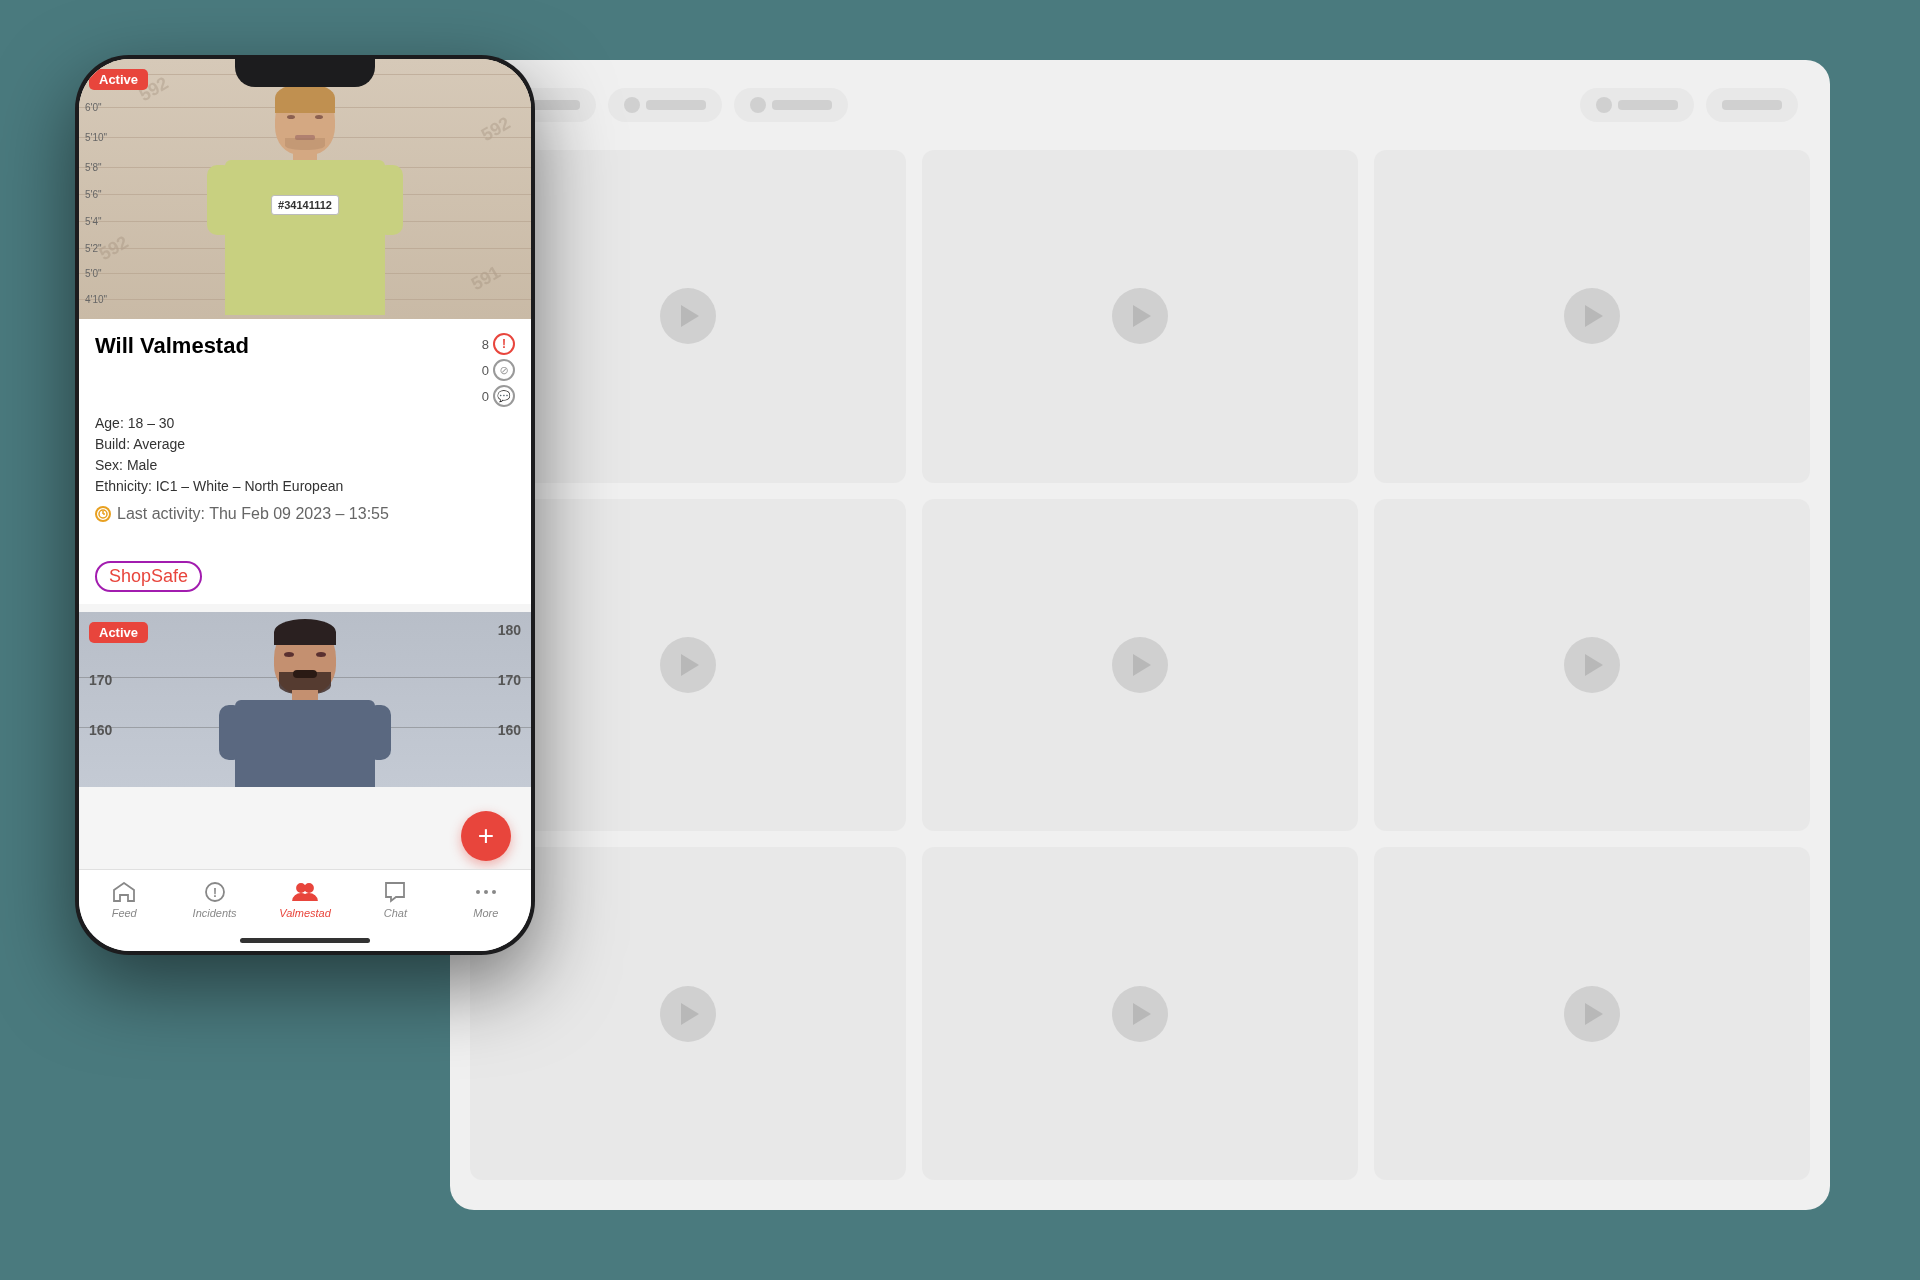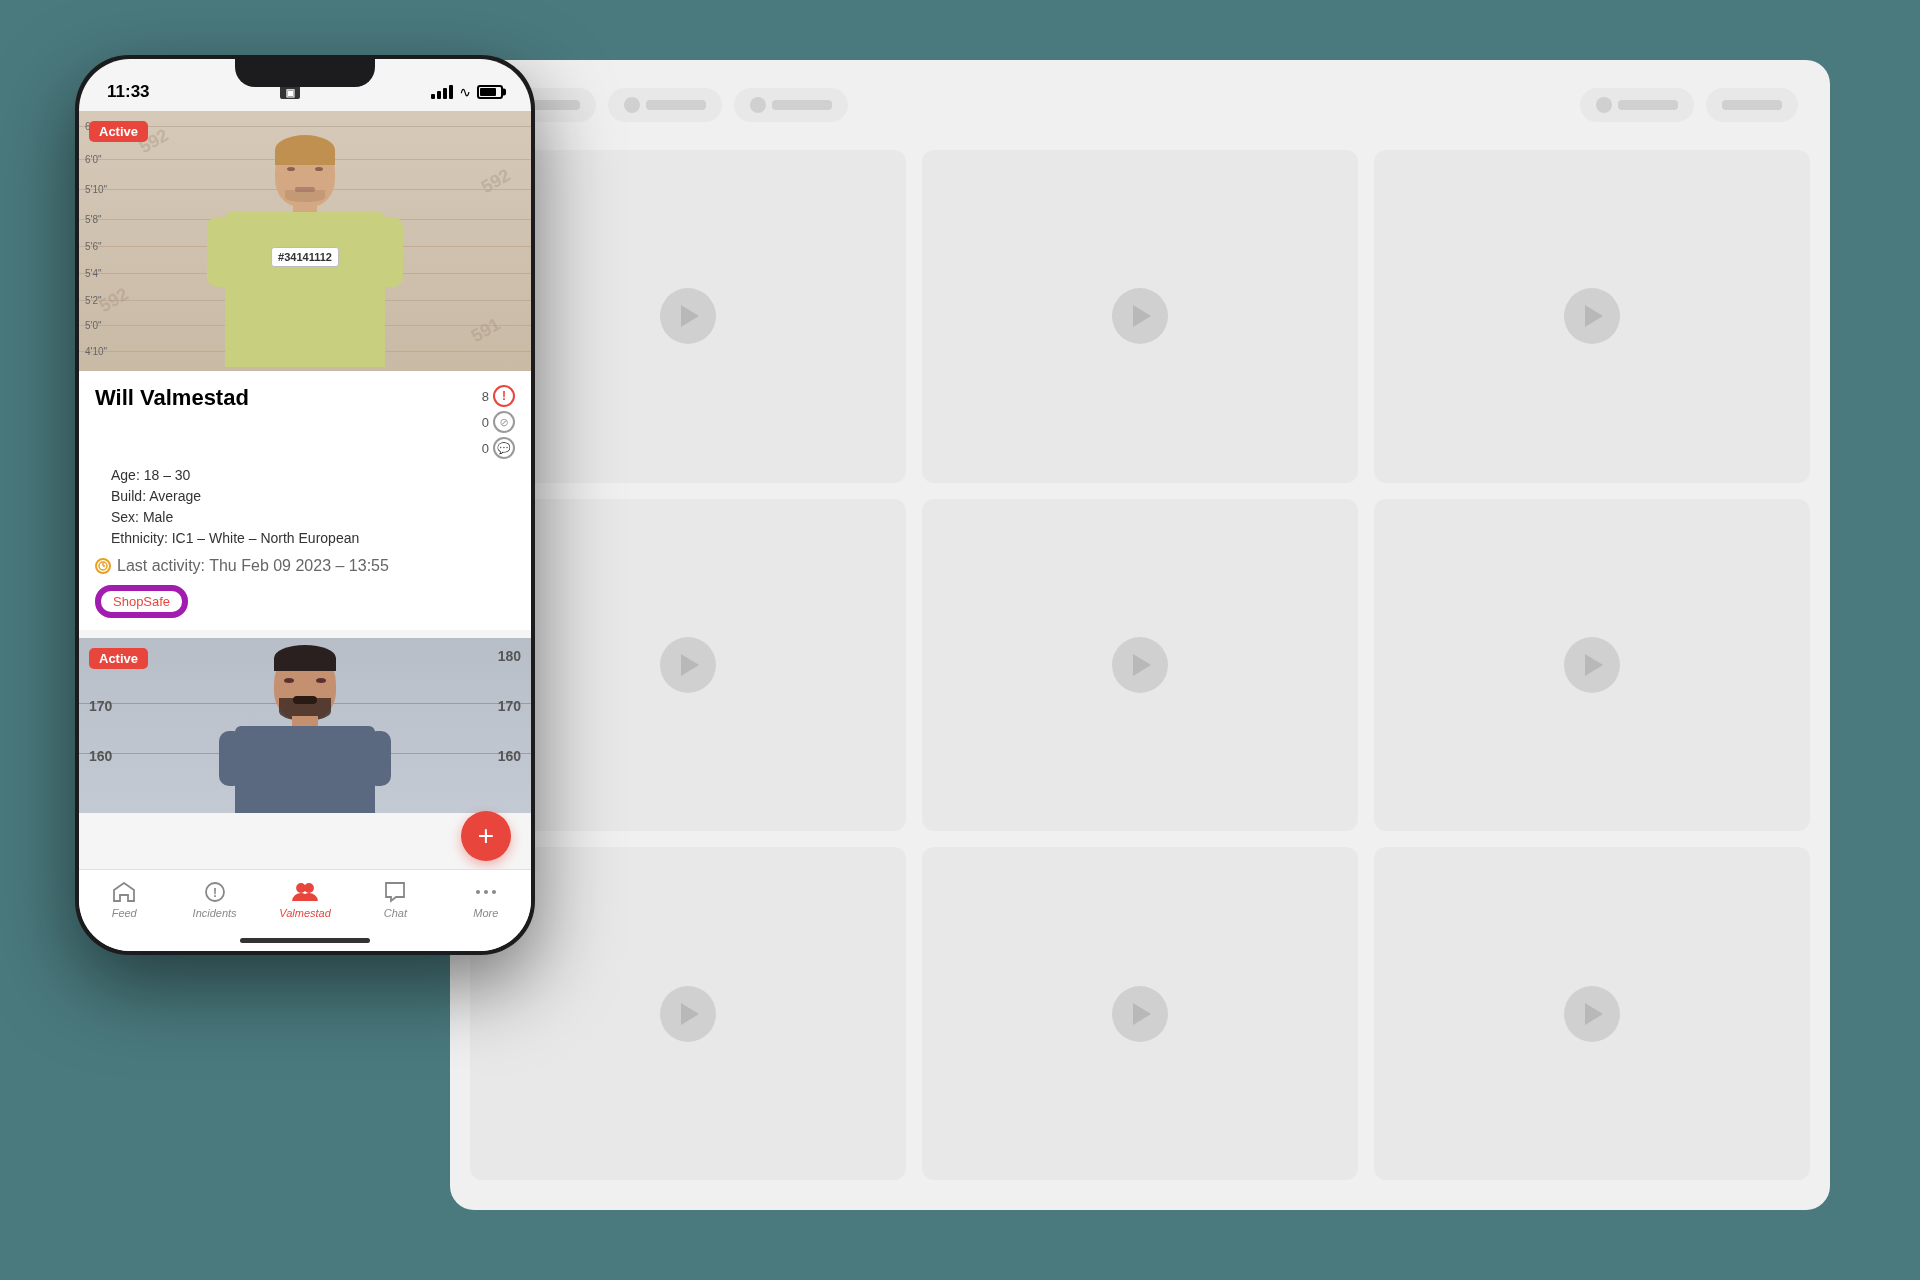--- a/index.html
+++ b/index.html
@@ -357,21 +357,20 @@
       border: 2px solid #999;
       display: flex;
       align-items: center;
       justify-content: center;
       color: #999;
       font-size: 11px;
     }
 
     .offender-details {
       margin-top: 6px;
-      margin-left: 16px;
     }
 
     .detail-line {
       font-size: 14px;
       color: #333;
       line-height: 1.5;
     }
 
     .last-activity {
       display: flex;
@@ -396,25 +395,26 @@
       color: #666;
     }
 
     .tag-row {
       margin-top: 10px;
       display: flex;
       gap: 8px;
     }
 
     .tag-pill {
-      border: 6px solid #a21caf;
+      border: 2px solid #a21caf;
       color: #e8453c;
       border-radius: 16px;
       padding: 3px 12px;
-      font-size: 13px;
+      font-size: 18px;
+      margin-top: 28px;
     }
 
     
     .offender-photo-2 {
       position: relative;
       width: 100%;
       height: 175px;
       background: linear-gradient(180deg, #b8bec8 0%, #c4cad4 100%);
       overflow: hidden;
       margin-top: 8px;
@@ -567,36 +567,20 @@
         <div class="play-triangle"></div>
       </div>
     </div>
   </div>
 </div>
 
 <div class="phone">
   <div class="notch"></div>
   <div class="phone-inner">
 
-    <div class="status-bar">
-      <div class="status-time">11:33</div>
-      <div style="width:20px;height:14px;background:#333;border-radius:2px;font-size:10px;display:flex;align-items:center;justify-content:center;color:white;font-weight:700;">▣</div>
-      <div class="status-icons">
-        <div class="signal-bars">
-          <div class="signal-bar" style="height:5px;"></div>
-          <div class="signal-bar" style="height:8px;"></div>
-          <div class="signal-bar" style="height:11px;"></div>
-          <div class="signal-bar" style="height:14px;"></div>
-        </div>
-        <span class="wifi-icon">∿</span>
-        <div class="battery-icon">
-          <div class="battery-fill"></div>
-        </div>
-      </div>
-    </div>
 
     <div class="phone-content">
 
       <div class="offender-photo">
         <div class="mugshot-bg"></div>
 
         <div class="watermark" style="top:20px;left:60px;font-size:18px;">592</div>
         <div class="watermark" style="top:60px;right:20px;font-size:18px;">592</div>
         <div class="watermark" style="bottom:60px;left:20px;font-size:18px;">592</div>
         <div class="watermark" style="bottom:30px;right:30px;font-size:18px;">591</div>

